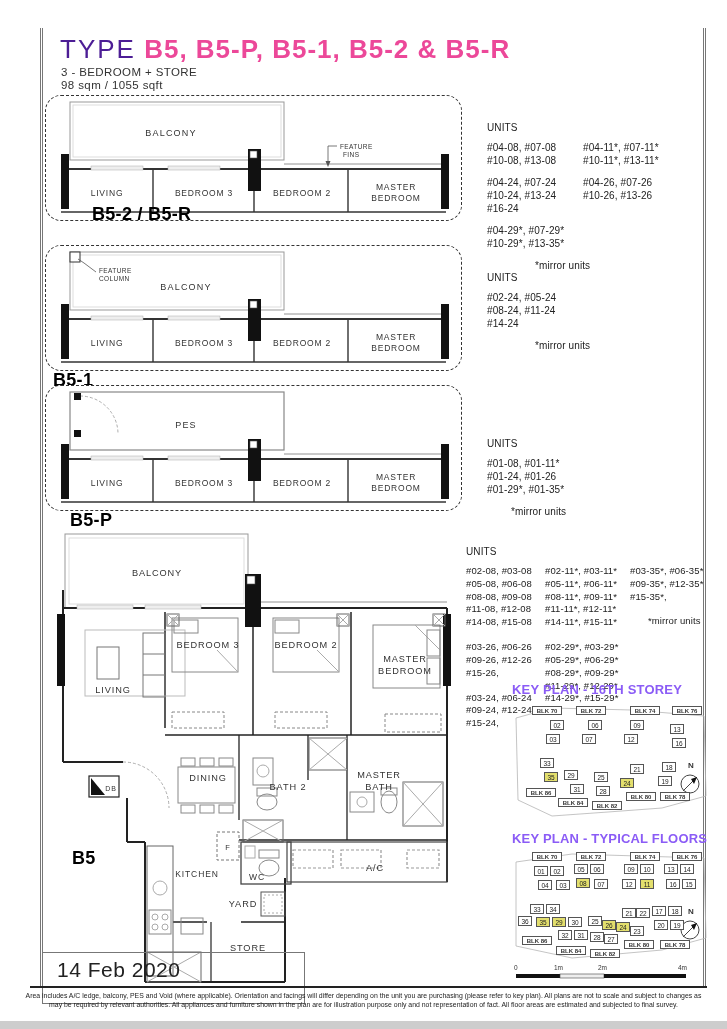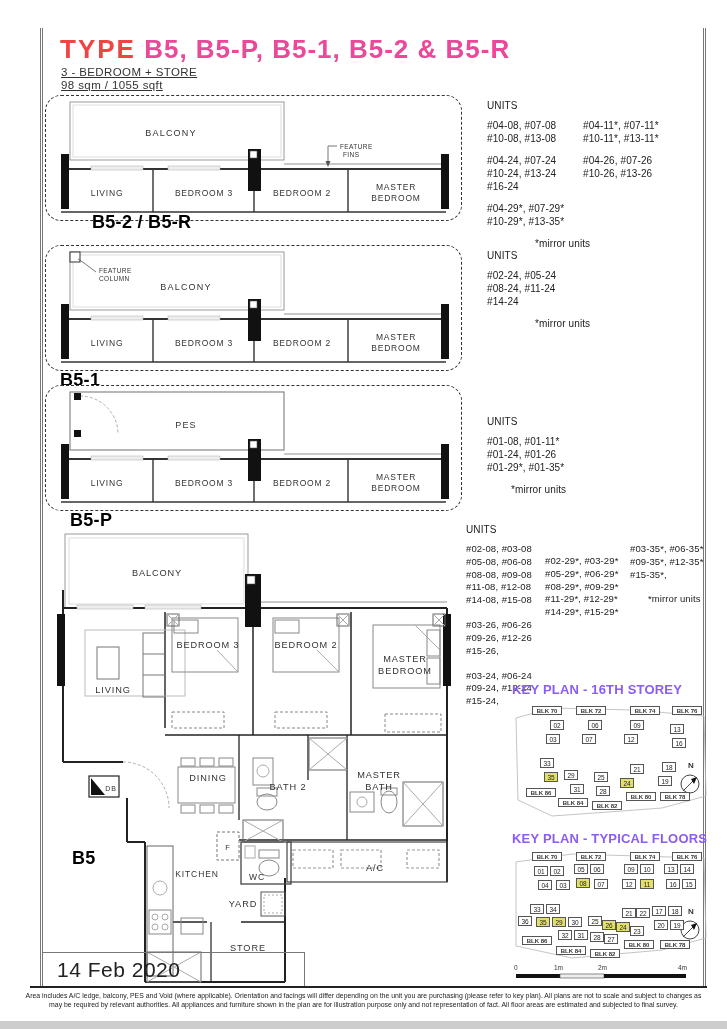--- a/index.html
+++ b/index.html
@@ -4,28 +4,28 @@
 <style>
   html,body{margin:0;padding:0;}
   body{
     width:727px;height:1029px;background:#ffffff;position:relative;overflow:hidden;
     font-family:"Liberation Sans",sans-serif;color:#111;
   }
   .abs{position:absolute;}
   .lines{white-space:pre-line;}
   
   .title{font-size:26px;letter-spacing:1px;white-space:nowrap;}
-  .t-prefix{font-weight:700;letter-spacing:2px;color:#ef4444;}
+  .t-prefix{font-weight:400;letter-spacing:2px;color:#4c1d95;}
   .t-main{font-weight:700;color:#ec4899;}
-  .subtitle{font-size:11.5px;color:#333;letter-spacing:0.4px;text-decoration:underline;}
+  .subtitle{font-size:11.5px;color:#333;letter-spacing:0.4px;}
   
   .plan-box{border:1.6px dashed #333;border-radius:16px;background:#fff;}
   .variant-label{font-weight:700;font-size:18px;letter-spacing:0.3px;color:#000;white-space:nowrap;}
   
-  .units-panel{font-size:10px;line-height:1.3;color:#222;letter-spacing:0.1px;}
+  .units-panel{font-size:10px;line-height:1.3;color:#222;letter-spacing:0.1px;margin-top:22px;}
   .units-title{margin-bottom:7px;}
   .ugroup{display:flex;margin-bottom:9px;}
   .ucol1{width:96px;}
   .ucol2{width:100px;}
   .mirror{margin-top:8px;margin-left:48px;}
   .b5units{display:flex;font-size:9.5px;line-height:1.35;color:#222;}
   .b5units .bcol1{width:79px;}
   .b5units .bcol2{width:85px;}
   .b5units .bcol3{width:92px;}
   .b5units .grp{margin-bottom:9px;}
@@ -88,21 +88,21 @@
   <g font-size="8.5" letter-spacing="0.8" text-anchor="middle">
     <text x="125" y="40" font-size="9" letter-spacing="1.2">BALCONY</text>
     <text x="61" y="100">LIVING</text>
     <text x="158" y="100">BEDROOM 3</text>
     <text x="256" y="100">BEDROOM 2</text>
     <text x="350" y="94">MASTER</text>
     <text x="350" y="105">BEDROOM</text>
   </g>
 </svg>
 </div>
-<div class="abs variant-label" style="left:92px;top:212px;">B5-2 / B5-R</div>
+<div class="abs variant-label" style="left:92px;top:204px;">B5-2 / B5-R</div>
 
 <div class="abs units-panel" style="left:487px;top:99px;width:230px;">
   <div class="units-title">UNITS</div>
   <div class="ugroup">
       <div class="ucol1 lines">#04-08, #07-08
 #10-08, #13-08</div>
       <div class="ucol2 lines">#04-11*, #07-11*
 #10-11*, #13-11*</div>
     </div>
   <div class="ugroup">
@@ -146,21 +146,21 @@
   <g font-size="8.5" letter-spacing="0.8" text-anchor="middle">
     <text x="140" y="44" font-size="9" letter-spacing="1.2">BALCONY</text>
     <text x="61" y="100">LIVING</text>
     <text x="158" y="100">BEDROOM 3</text>
     <text x="256" y="100">BEDROOM 2</text>
     <text x="350" y="94">MASTER</text>
     <text x="350" y="105">BEDROOM</text>
   </g>
 </svg>
 </div>
-<div class="abs variant-label" style="left:60px;top:370px;">B5-1</div>
+<div class="abs variant-label" style="left:53px;top:370px;">B5-1</div>
 
 <div class="abs units-panel" style="left:487px;top:249px;width:230px;">
   <div class="units-title">UNITS</div>
   <div class="ugroup">
       <div class="ucol1 lines">#02-24, #05-24
 #08-24, #11-24
 #14-24</div>
     </div>
   <div class="mirror" style="margin-top:2px;">*mirror units</div>
 </div>
@@ -217,20 +217,25 @@
 #11-08, #12-08
 #14-08, #15-08</div>
       <div class="grp lines" style="margin-top:12px;">#03-26, #06-26
 #09-26, #12-26
 #15-26,</div>
       <div class="grp lines" style="margin-top:12px;">#03-24, #06-24
 #09-24, #12-24
 #15-24,</div>
     </div>
     <div class="bcol2">
+      <div class="grp lines">#02-11*, #03-11*
+#05-11*, #06-11*
+#08-11*, #09-11*
+#11-11*, #12-11*
+#14-11*, #15-11*</div>
       <div class="grp lines" style="margin-top:12px;">#02-29*, #03-29*
 #05-29*, #06-29*
 #08-29*, #09-29*
 #11-29*, #12-29*
 #14-29*, #15-29*</div>
     </div>
     <div class="bcol3">
       <div class="grp lines">#03-35*, #06-35*
 #09-35*, #12-35*
 #15-35*,</div>
@@ -520,20 +525,20 @@
   <span class="kp-blk" style="left:44px;top:98px;">BLK 84</span>
   <span class="kp-blk" style="left:78px;top:101px;">BLK 82</span>
   <span class="kp-blk" style="left:112px;top:92px;">BLK 80</span>
   <span class="kp-blk" style="left:148px;top:92px;">BLK 78</span>
   <span class="kp-scale-label" style="left:2px;top:116px;">0</span>
   <span class="kp-scale-label" style="left:42px;top:116px;">1m</span>
   <span class="kp-scale-label" style="left:86px;top:116px;">2m</span>
   <span class="kp-scale-label" style="left:166px;top:116px;">4m</span>
 </div>
 
-<div class="abs date-box" style="left:42px;top:952px;width:263px;height:36px;box-sizing:border-box;">14 Feb 2020</div>
+<div class="abs date-box" style="left:42px;top:952px;width:263px;height:52px;box-sizing:border-box;">14 Feb 2020</div>
 
 <div class="abs" style="left:30px;top:986px;width:677px;height:2px;background:#222;"></div>
 <div class="footer">
   <div class="f-small">Area includes A/C ledge, balcony, PES and Void (where applicable). Orientation and facings will differ depending on the unit you are purchasing (please refer to key plan). All plans are not to scale and subject to changes as</div>
   <div class="f-small">may be required by relevant authorities. All appliances and furniture shown in the plan are for illustration purpose only and not representation of fact. All floor areas are estimated and subjected to final survey.</div>
 </div>
 <div class="abs" style="left:0;top:1021px;width:727px;height:8px;background:#cdcdcd;"></div>
 
 </body></html>

